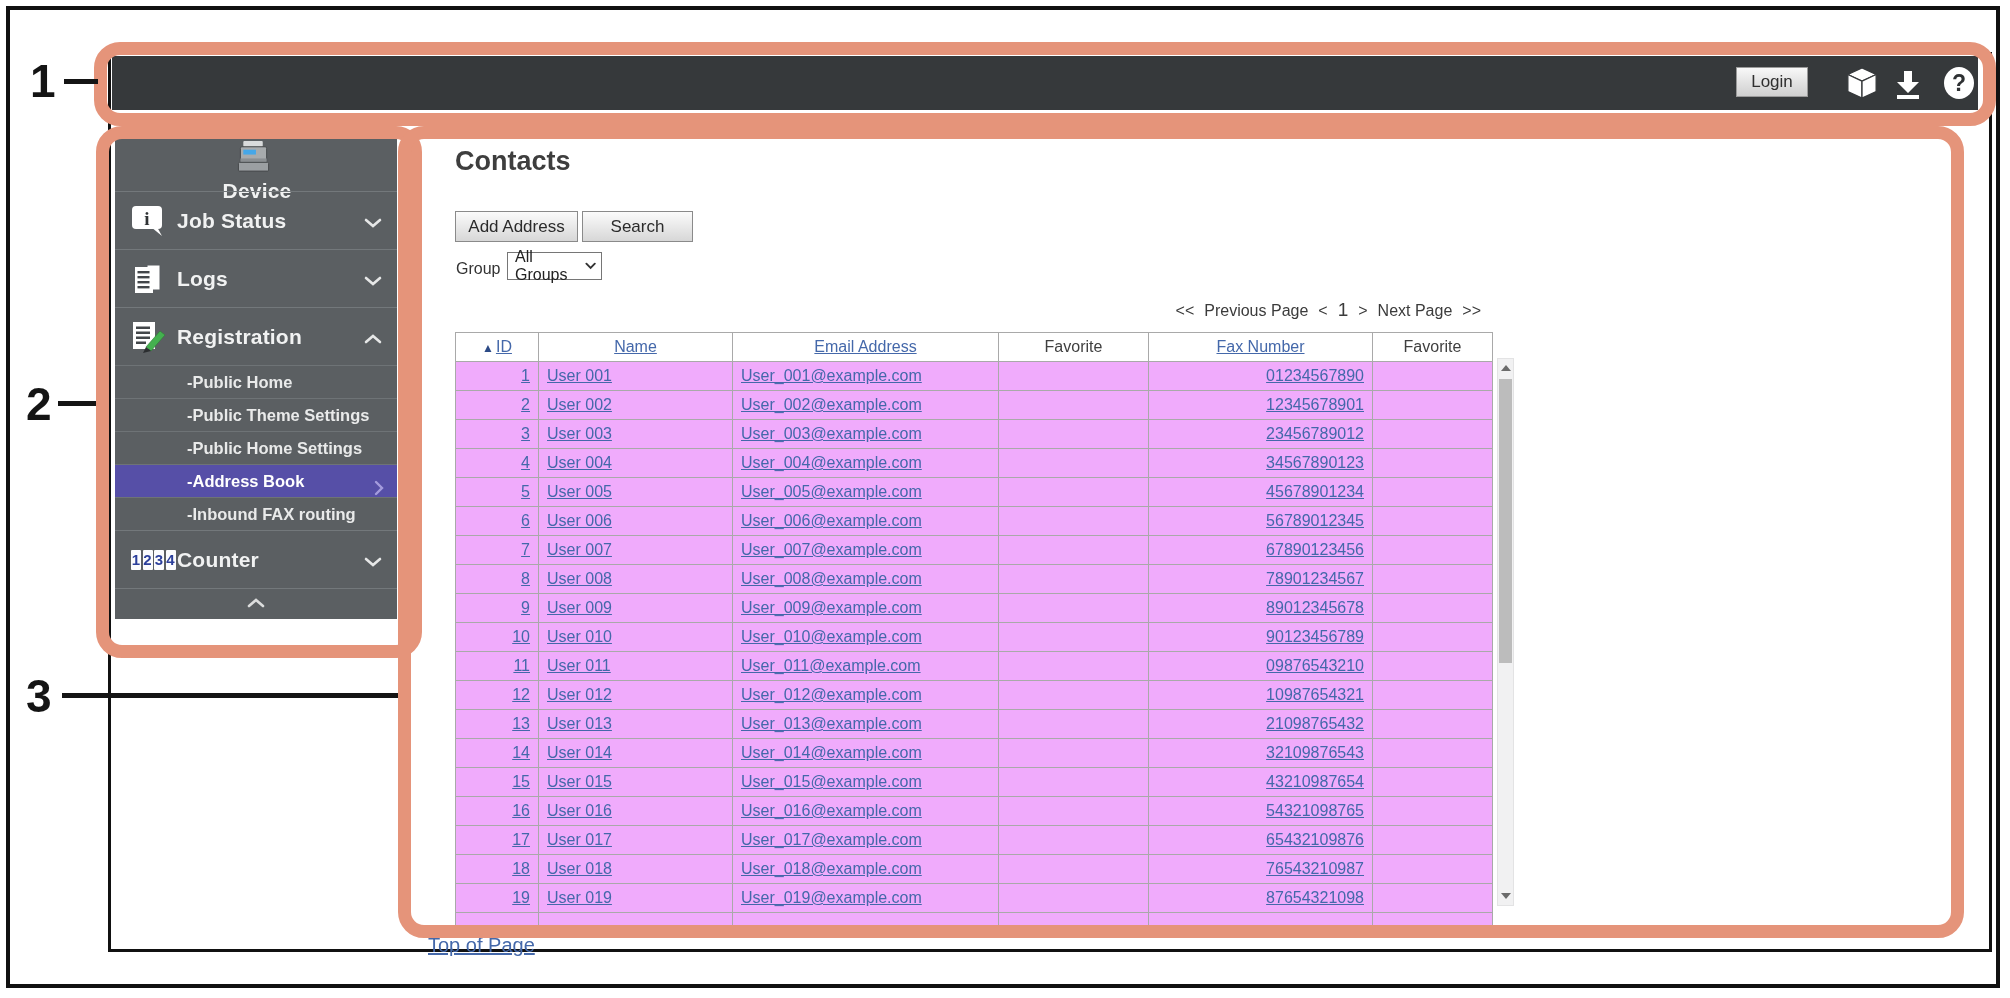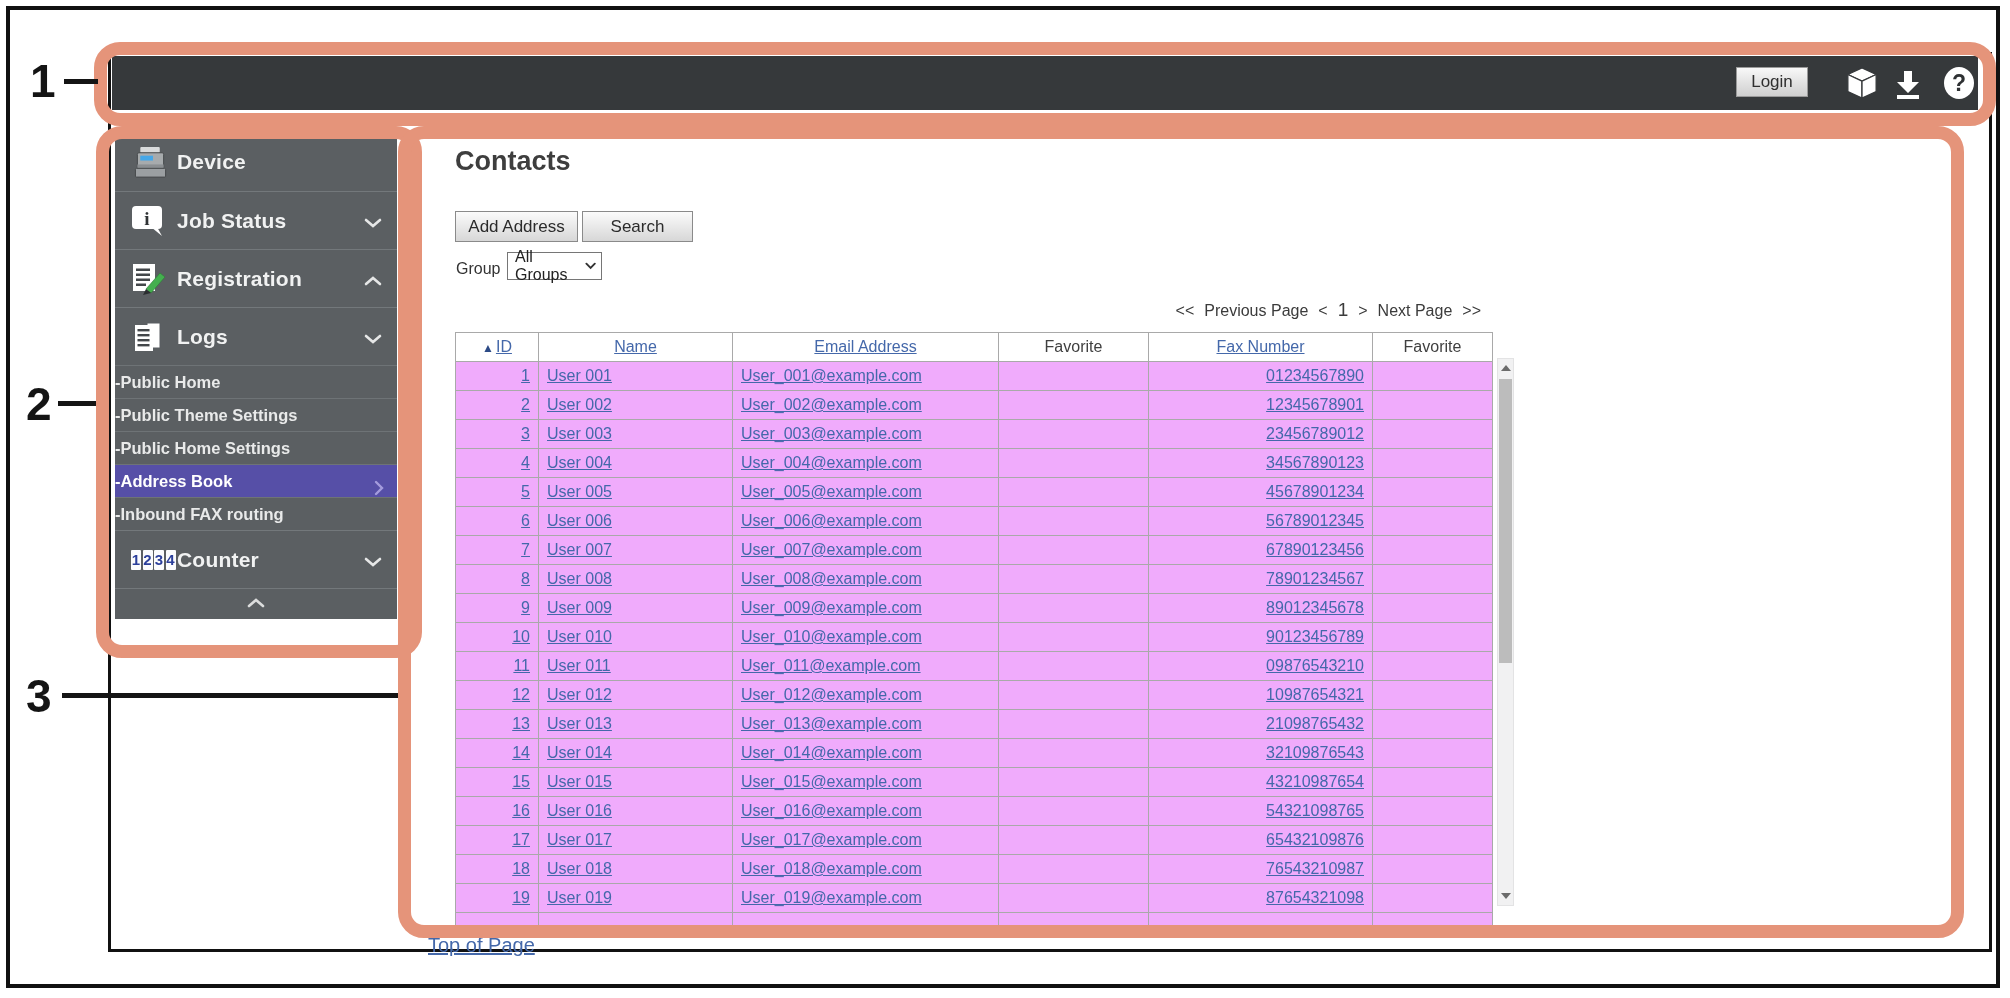--- a/index.html
+++ b/index.html
@@ -14,25 +14,25 @@
   
   .topbar{left:112px;top:56px;width:1866px;height:54px;background:#36393b;}
   .login-btn{left:1624px;top:11px;width:72px;height:30px;border:1px solid #9a9a9a;
     background:linear-gradient(180deg,#f8f8f8,#cfcfcf);font-size:17px;color:#2f2f2f;
     text-align:center;line-height:28px;box-sizing:border-box;cursor:pointer;}
   .tb-icon{top:10px;width:34px;height:34px;cursor:pointer;}
 
   
   .sidebar{left:115px;top:133px;width:282px;background:#5b5f62;}
   .sb-item{height:58px;display:flex;align-items:center;padding:0 14px 0 16px;position:relative;border-top:1px solid #73787b;box-sizing:border-box;cursor:pointer;}
-  .sb-item:first-child{border-top:none;}
+  .sb-item:first-child{border-top:none;flex-direction:column;}
   .sb-icon{width:46px;flex:0 0 46px;display:flex;align-items:center;}
   .sb-label{font-size:21px;font-weight:bold;color:#f1f2f2;letter-spacing:.2px;}
   .sb-chev{position:absolute;right:15px;top:50%;margin-top:-6px;}
-  .sb-sub{height:33px;line-height:33px;font-size:16.5px;font-weight:bold;
+  .sb-sub{height:33px;line-height:33px;padding-left:72px;font-size:16.5px;font-weight:bold;
     color:#e9eaea;border-top:1px solid #6e7376;position:relative;box-sizing:border-box;cursor:pointer;}
   .sb-sub.selected{background:#564fa7;color:#fff;}
   .sb-sub .sel-arrow{position:absolute;right:13px;top:9px;}
   .sb-collapse{height:31px;border-top:1px solid #73787b;display:flex;align-items:center;justify-content:center;cursor:pointer;box-sizing:border-box;}
   .counter-box{display:inline-block;width:13px;height:20px;background:#fbfcfd;color:#2b3f9b;
     font-size:15px;font-weight:bold;line-height:20px;text-align:center;margin-right:1.5px;border-radius:1px;}
 
   
   .page-title{left:455px;top:146px;font-size:27px;font-weight:bold;color:#3e3e3e;}
   .btn{top:211px;height:31px;border:1px solid #8a8a8a;background:linear-gradient(180deg,#fbfbfb,#d7d7d7);
@@ -125,53 +125,53 @@
       <span class="sb-label">Job Status</span>
       <span class="sb-chev">
         <svg width="18" height="12" viewBox="0 0 18 12">
             <polyline points="2,3 9,9 16,3" fill="none" stroke="#e6e7e7" stroke-width="2.6" stroke-linecap="round"></polyline>
           </svg>
       </span>
     </div>
 
     <div class="sb-item">
       <span class="sb-icon">
+        <svg width="34" height="32" viewBox="0 0 34 32">
+          <rect x="16" y="2" width="13" height="25" fill="#fff" stroke="#5b5f62" stroke-width="1"></rect>
+          <rect x="4" y="4" width="18" height="26" fill="#fff"></rect>
+          <rect x="6.5" y="8" width="12" height="2.4" fill="#43474a"></rect>
+          <rect x="6.5" y="13" width="12" height="2.4" fill="#43474a"></rect>
+          <rect x="6.5" y="18" width="12" height="2.4" fill="#43474a"></rect>
+          <rect x="6.5" y="23" width="12" height="2.4" fill="#43474a"></rect>
+        </svg>
+      </span>
+      <span class="sb-label">Logs</span>
+      <span class="sb-chev">
+        <svg width="18" height="12" viewBox="0 0 18 12">
+            <polyline points="2,3 9,9 16,3" fill="none" stroke="#e6e7e7" stroke-width="2.6" stroke-linecap="round"></polyline>
+          </svg>
+      </span>
+    </div>
+
+    <div class="sb-item">
+      <span class="sb-icon">
         <svg width="37" height="33" viewBox="0 0 37 33">
           <rect x="2" y="2" width="22" height="27" fill="#fff"></rect>
           <rect x="5" y="6.5" width="14" height="2.5" fill="#43474a"></rect>
           <rect x="5" y="11.5" width="14" height="2.5" fill="#43474a"></rect>
           <rect x="5" y="16.5" width="14" height="2.5" fill="#43474a"></rect>
           <rect x="5" y="21.5" width="10" height="2.5" fill="#43474a"></rect>
           <polygon points="15,27 29,11 34,15 20,31" fill="#44b04f" stroke="#2e7a36" stroke-width="0.6"></polygon>
           <polygon points="15,27 20,31 12,33" fill="#2b2e30"></polygon>
         </svg>
       </span>
       <span class="sb-label">Registration</span>
       <span class="sb-chev">
         <svg width="18" height="12" viewBox="0 0 18 12">
             <polyline points="2,9 9,3 16,9" fill="none" stroke="#e6e7e7" stroke-width="2.6" stroke-linecap="round"></polyline>
-          </svg>
-      </span>
-    </div>
-
-    <div class="sb-item">
-      <span class="sb-icon">
-        <svg width="34" height="32" viewBox="0 0 34 32">
-          <rect x="16" y="2" width="13" height="25" fill="#fff" stroke="#5b5f62" stroke-width="1"></rect>
-          <rect x="4" y="4" width="18" height="26" fill="#fff"></rect>
-          <rect x="6.5" y="8" width="12" height="2.4" fill="#43474a"></rect>
-          <rect x="6.5" y="13" width="12" height="2.4" fill="#43474a"></rect>
-          <rect x="6.5" y="18" width="12" height="2.4" fill="#43474a"></rect>
-          <rect x="6.5" y="23" width="12" height="2.4" fill="#43474a"></rect>
-        </svg>
-      </span>
-      <span class="sb-label">Logs</span>
-      <span class="sb-chev">
-        <svg width="18" height="12" viewBox="0 0 18 12">
-            <polyline points="2,3 9,9 16,3" fill="none" stroke="#e6e7e7" stroke-width="2.6" stroke-linecap="round"></polyline>
           </svg>
       </span>
     </div>
 
     <div class="sb-sub">-Public Home</div>
     <div class="sb-sub">-Public Theme Settings</div>
     <div class="sb-sub">-Public Home Settings</div>
     <div class="sb-sub selected">
       <span>-Address Book</span>
       <span class="sel-arrow">

